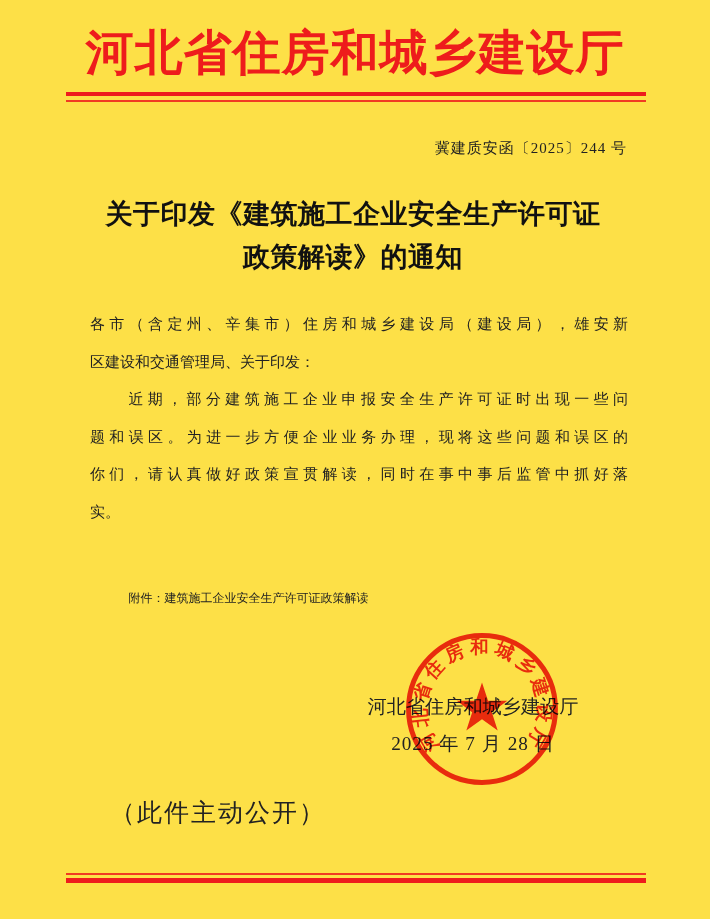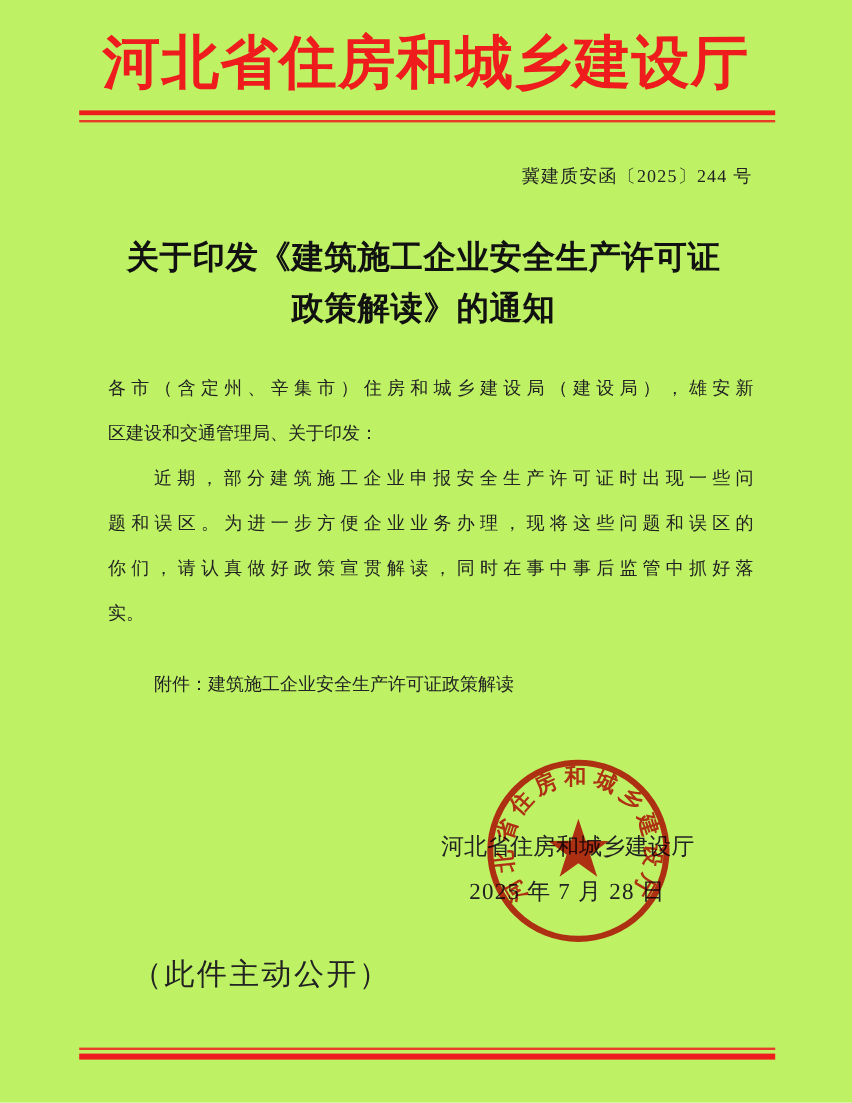--- a/index.html
+++ b/index.html
@@ -1,19 +1,19 @@
 <!DOCTYPE html>
 <html style="--accent_red: #ee1c1c; --seal_red: #e8150f; --ink: #1d1d1d;"><head>
 <meta charset="utf-8">
 <style>
   html,body{margin:0;padding:0;background:#ffffff;}
   .page{
     position:relative;
     width:710px;height:919px;
-    background:#bef264;
+    background:#fde047;
     overflow:hidden;
     font-family:"Liberation Serif","DejaVu Serif",serif;
     color:var(--ink,#1d1d1d);
   }
   
   .masthead{
     position:absolute;top:24px;left:0;right:0;
     text-align:center;
     font-size:48px;line-height:58px;
     font-weight:700;
@@ -44,23 +44,23 @@
   }
   .body-text{
     position:absolute;top:306px;left:90px;width:538px;
     font-size:15px;line-height:37.5px;
     color:#222;
   }
   .bl{height:37.5px;white-space:nowrap;}
   .bl.fill{white-space:normal;text-align:justify;text-align-last:justify;}
   .bl.indent{padding-left:38.4px;}
   .attachment{
-    position:absolute;top:556px;left:90px;width:538px;
+    position:absolute;top:583px;left:90px;width:538px;
     padding-left:38.4px;box-sizing:border-box;
-    font-size:15px;line-height:30px;color:#222;
+    font-size:12px;line-height:30px;color:#222;
     white-space:nowrap;
   }
   .signature{
     position:absolute;top:692px;left:323px;width:300px;
     text-align:center;
     font-size:19.2px;color:#222;
   }
   .sig-agency{line-height:30px;white-space:nowrap;}
   .sig-date{margin-top:7px;line-height:30px;white-space:nowrap;letter-spacing:1px;text-align:center;}
   .seal{

